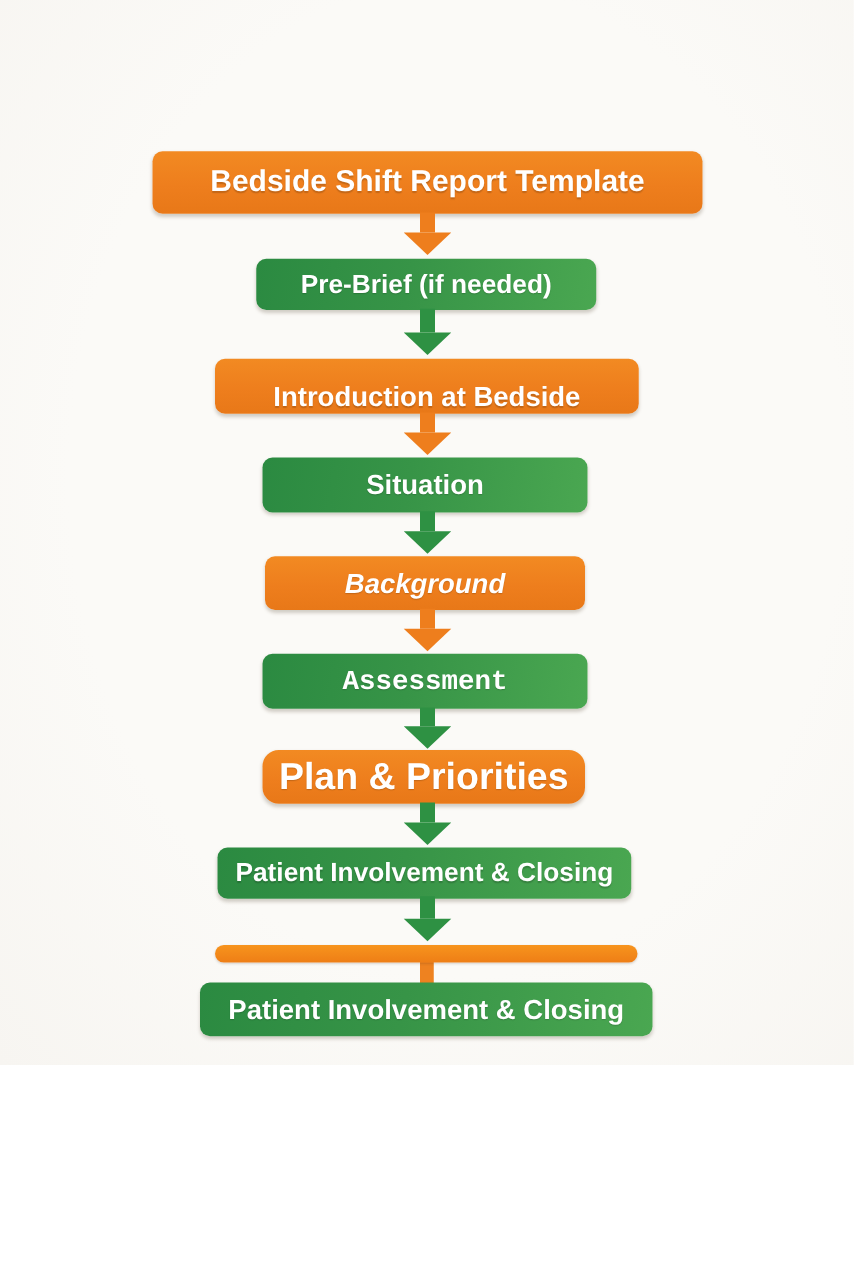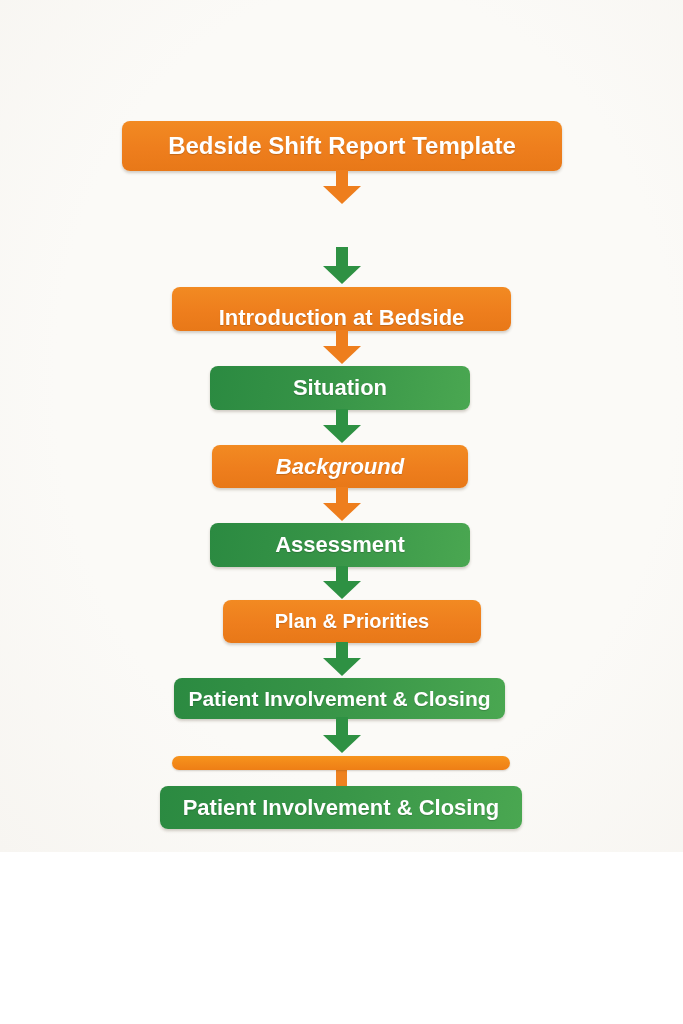--- a/index.html
+++ b/index.html
@@ -59,22 +59,22 @@
     left: 336px; top: 768px;
     width: 11px; height: 19px;
     background: #ee8220;
   }
   
   .n-title     { left: 122px; top: 121px; width: 440px; height: 50px; font-size: 24px; }
   .n-prebrief  { left: 205px; top: 207px; width: 272px; height: 41px; font-size: 21px; }
   .n-intro     { left: 172px; top: 287px; width: 339px; height: 44px; font-size: 22px; align-items: flex-end; }
   .n-situation { left: 210px; top: 366px; width: 260px; height: 44px; font-size: 22px; }
   .n-backgrnd  { left: 212px; top: 445px; width: 256px; height: 43px; font-size: 22px; font-style: italic; }
-  .n-assess    { left: 210px; top: 523px; width: 260px; height: 44px; font-size: 22px; }
-  .n-plan      { left: 223px; top: 600px; width: 258px; height: 43px; font-size: 20px; }
+  .n-assess    { left: 210px; top: 523px; width: 260px; height: 44px; font-size: 22px; font-family: Liberation Mono, monospace; }
+  .n-plan      { left: 210px; top: 600px; width: 258px; height: 43px; font-size: 30px; border-radius: 13px; }
   .n-patient1  { left: 174px; top: 678px; width: 331px; height: 41px; font-size: 21px; }
   .n-patient2  { left: 160px; top: 786px; width: 362px; height: 43px; font-size: 22px; }
   .a1 { top: 170px; } .a1 .stem { height: 16px; }
   .a2 { top: 247px; } .a2 .stem { height: 19px; }
   .a3 { top: 330px; } .a3 .stem { height: 16px; }
   .a4 { top: 409px; } .a4 .stem { height: 16px; }
   .a5 { top: 487px; } .a5 .stem { height: 16px; }
   .a6 { top: 566px; } .a6 .stem { height: 15px; }
   .a7 { top: 642px; } .a7 .stem { height: 16px; }
   .a8 { top: 717px; } .a8 .stem { height: 18px; }
@@ -86,20 +86,23 @@
 
   <div class="node orange n-title">
     <span>Bedside Shift Report Template</span>
   </div>
 
   <div class="arrow orange a1">
     <div class="stem"></div>
     <div class="head"></div>
   </div>
 
+  <div class="node green n-prebrief">
+    <span>Pre-Brief (if needed)</span>
+  </div>
 
   <div class="arrow green a2">
     <div class="stem"></div>
     <div class="head"></div>
   </div>
 
   <div class="node orange n-intro">
     <span>Introduction at Bedside</span>
   </div>
 

